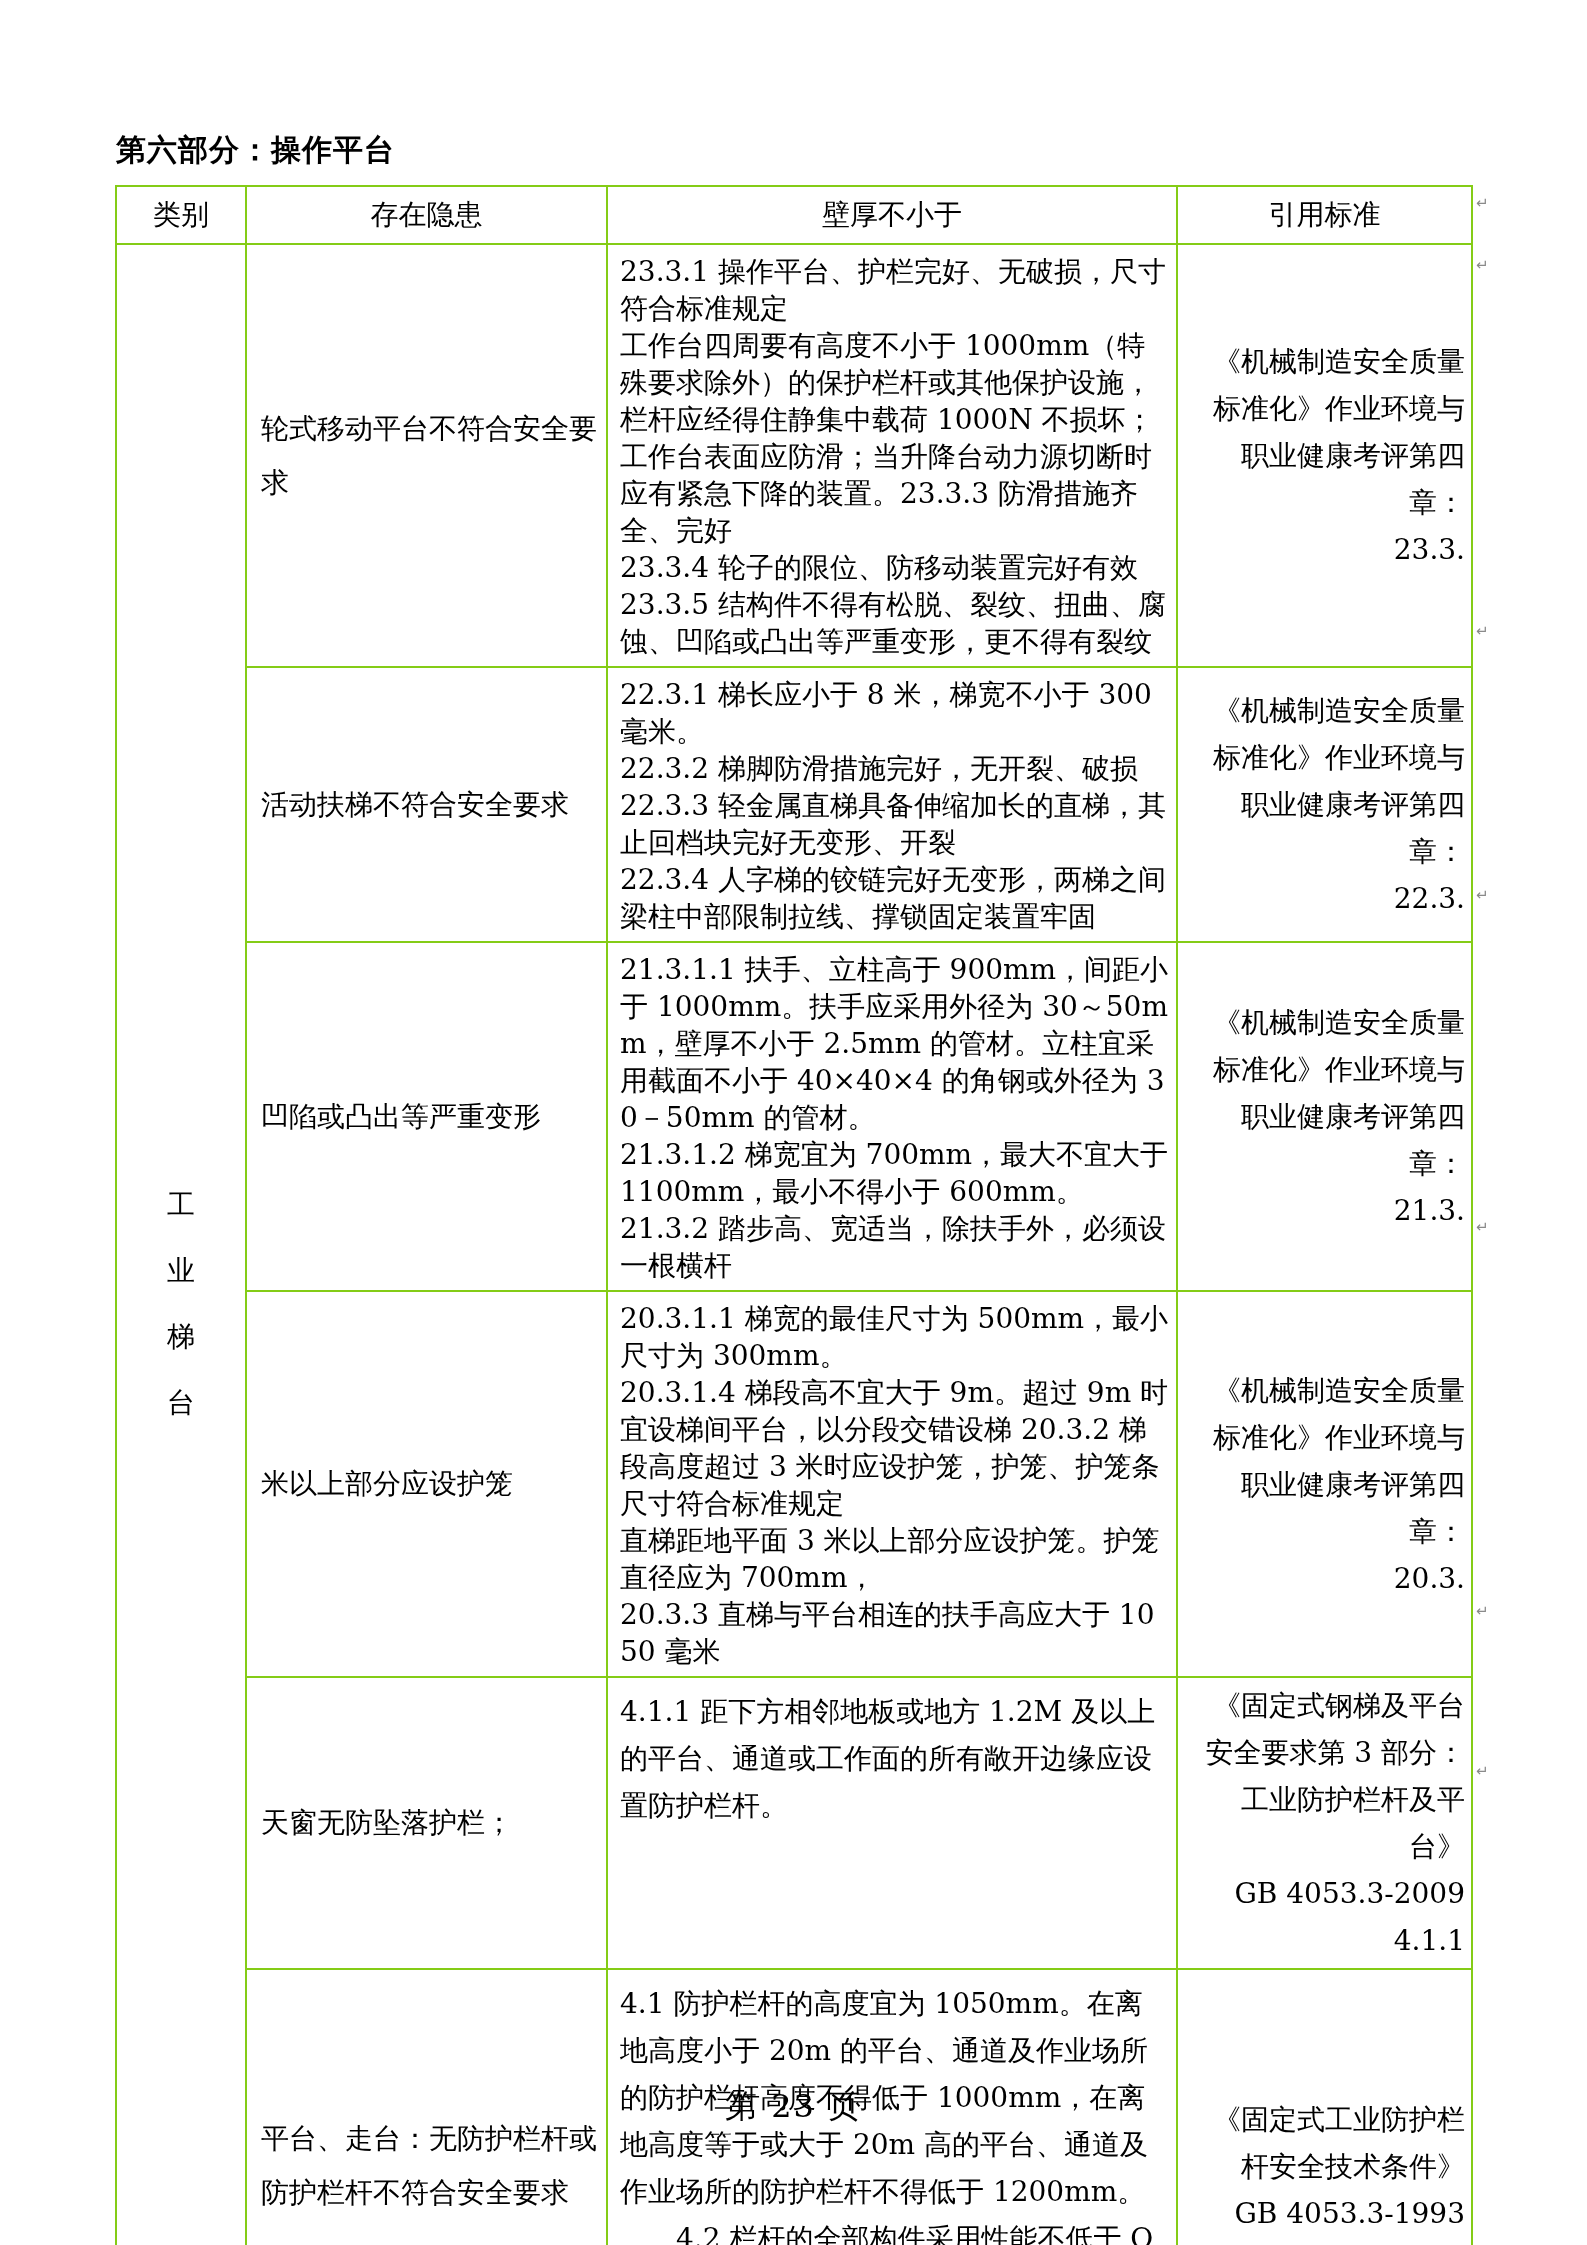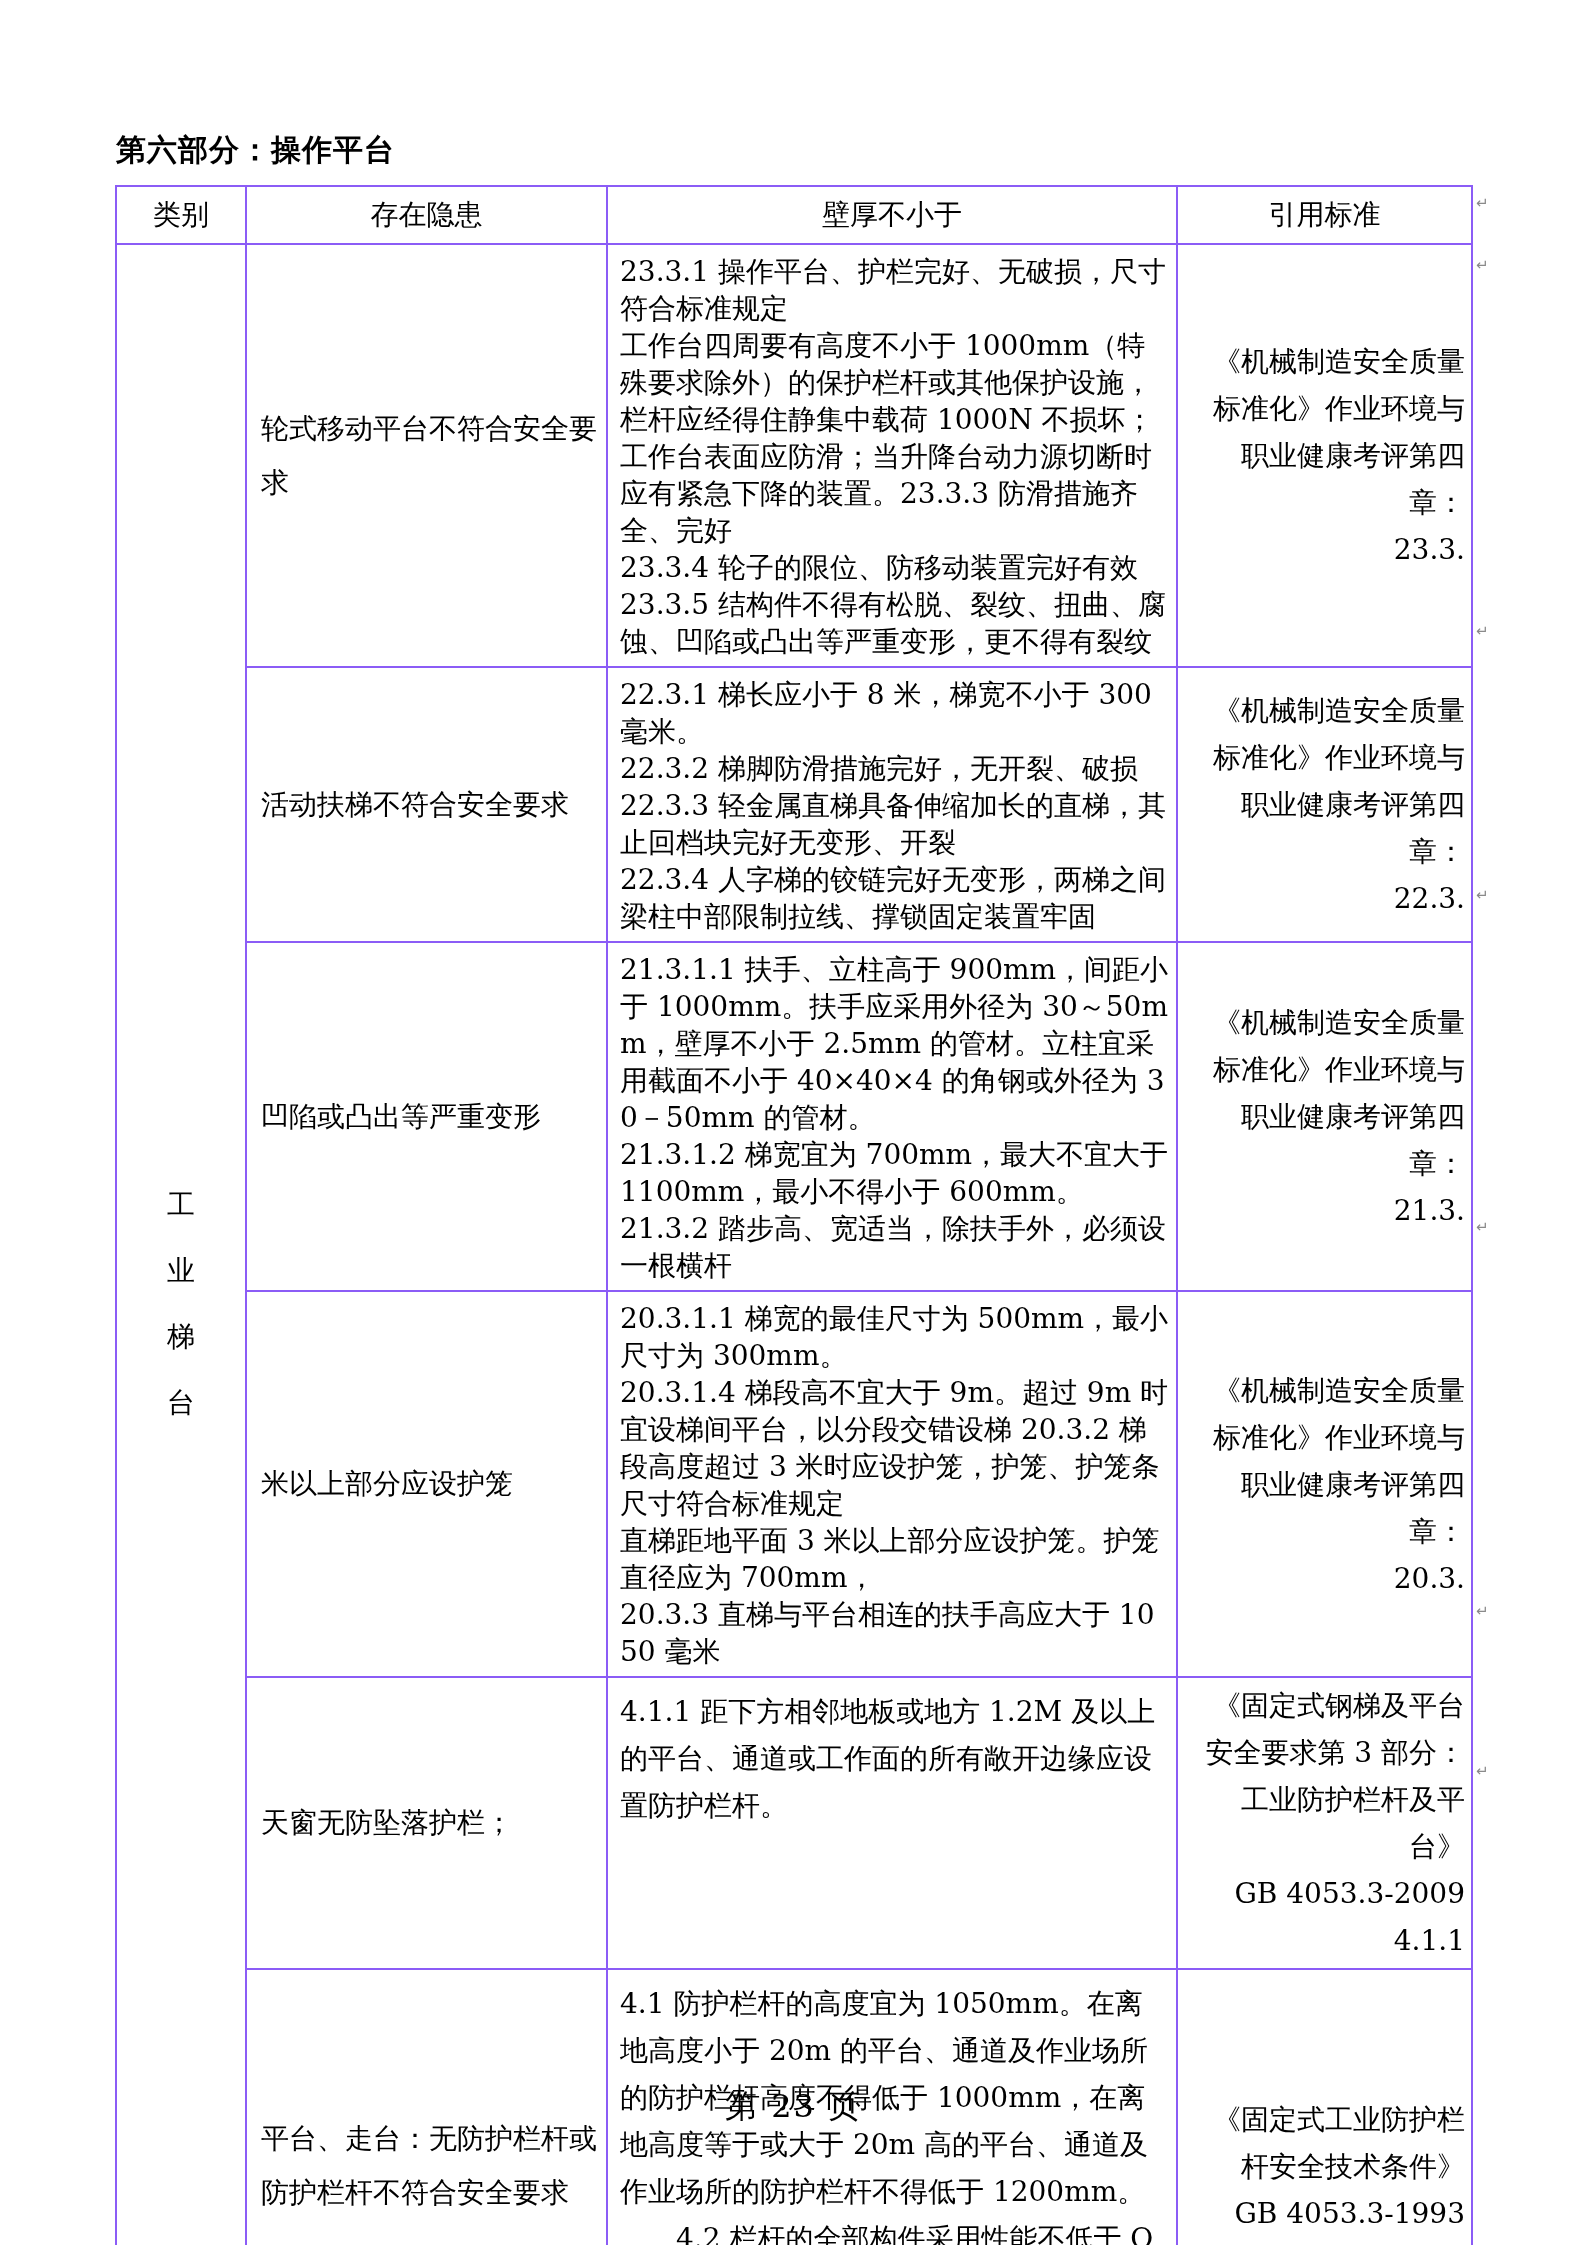--- a/index.html
+++ b/index.html
@@ -10,21 +10,21 @@
   }
   .page-title {
     position:absolute; left:116px; top:130px;
     font-size:30px; font-weight:bold; letter-spacing:1px;
   }
   table.doc-table {
     position:absolute; left:115px; top:185px; width:1356px;
     border-collapse:collapse; table-layout:fixed;
   }
   .doc-table th, .doc-table td {
-    border:2px solid #8b5cf6; font-size:28px; font-weight:normal;
+    border:2px solid #84cc16; font-size:28px; font-weight:normal;
     overflow:hidden; word-break:break-all;
   }
   .doc-table th { height:56px; text-align:center; padding:0; }
   td.cat {
     text-align:center; vertical-align:middle;
     white-space:pre-line; line-height:66px; letter-spacing:0;
   }
   td.haz { vertical-align:middle; text-align:left; padding:4px 8px 4px 14px; line-height:54px; }
   td.mea { vertical-align:top; text-align:left; padding:8px 6px 6px 12px; line-height:37px; white-space:pre-wrap; }
   td.mea.lg { line-height:47px; padding-top:10px; }

